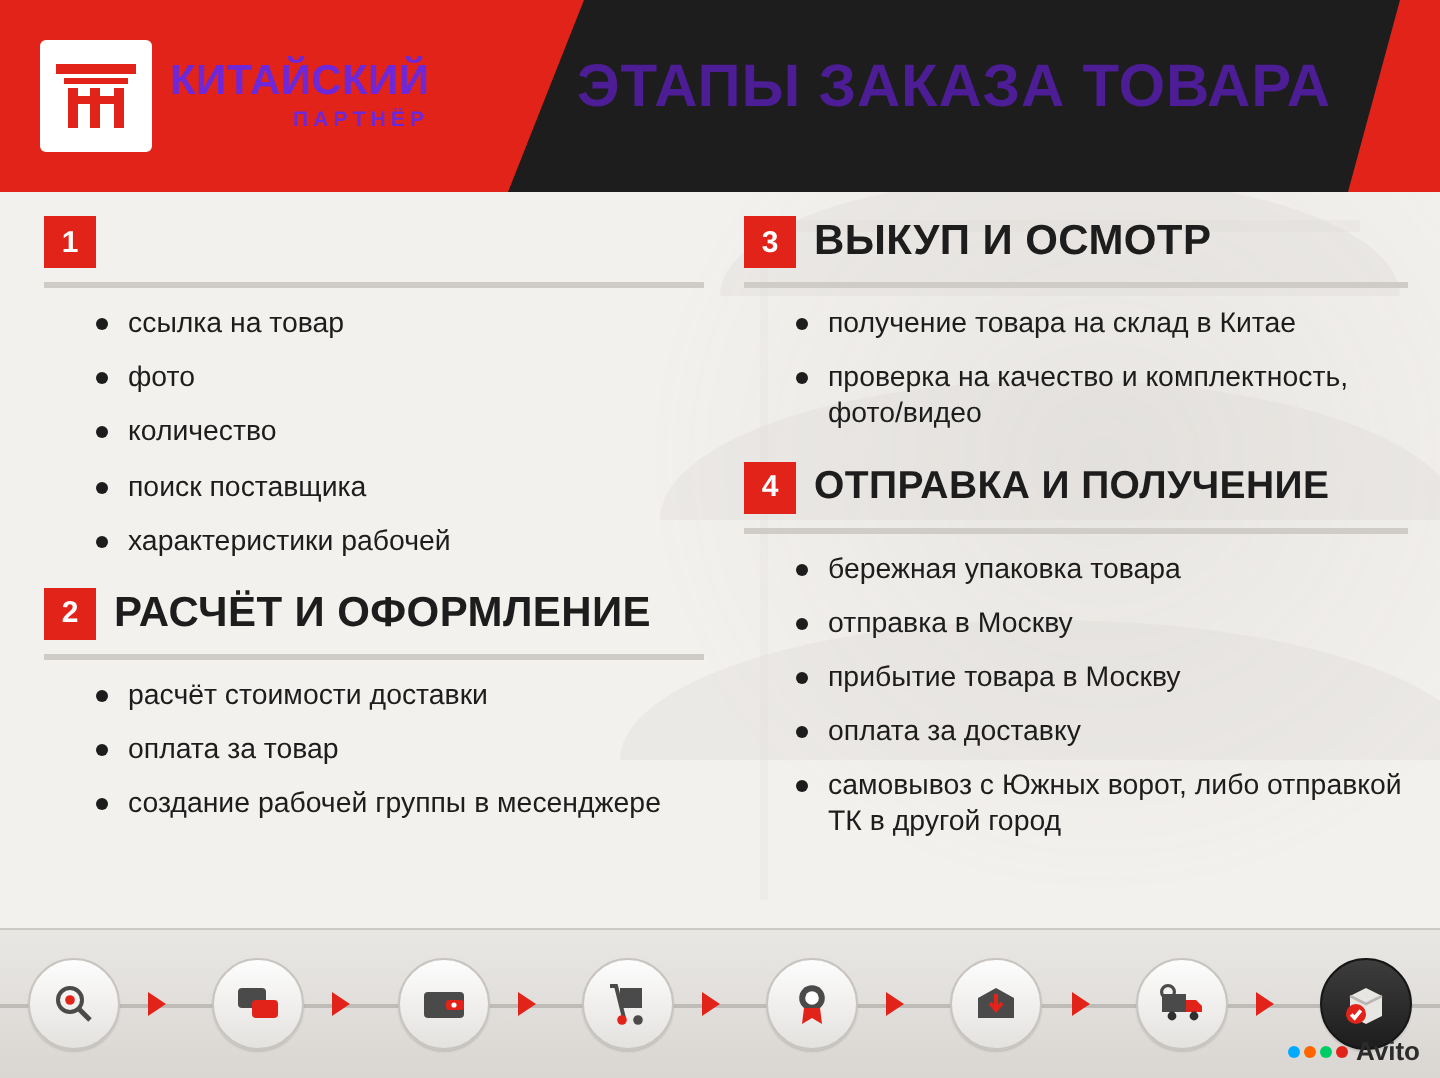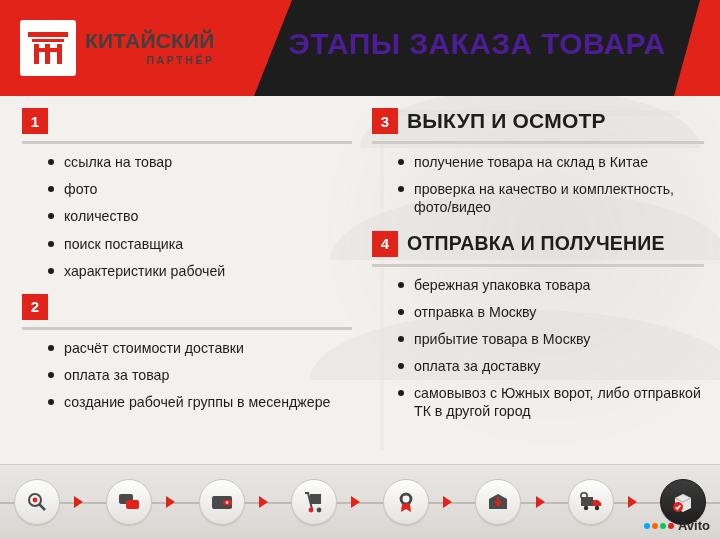--- a/index.html
+++ b/index.html
@@ -53,21 +53,21 @@
     clip-path:polygon(0 0, 292px 0, 254px 96px, 0 96px);
   }
   .logo{
     position:absolute;left:20px;top:20px;display:flex;align-items:center;gap:9px;
   }
   .logo-mark{
     width:56px;height:56px;background:#ffffff;border-radius:3px;
     position:relative;
   }
   .logo-mark svg{position:absolute;left:6px;top:6px;}
-  .logo-text{color:#404040;line-height:1;}
+  .logo-text{color:#6d28d9;line-height:1;}
   .logo-text .l1{
     font-size:21px;font-weight:bold;letter-spacing:.2px;
   }
   .logo-text .l2{
     font-size:10.5px;font-weight:bold;letter-spacing:2.6px;text-align:right;margin-top:4px;
   }
   .header-title{
     position:absolute;left:262px;top:28px;width:430px;
     color:#4c1d95;font-size:30px;font-weight:bold;letter-spacing:.4px;
     text-align:center;line-height:1.05;
@@ -189,20 +189,21 @@
         <li>фото</li>
         <li>количество</li>
         <li>поиск поставщика</li>
         <li>характеристики рабочей</li>
       </ul>
     </div>
 
     <div class="block">
       <div class="block-head">
         <div class="num">2</div>
+        <div class="head-text">РАСЧЁТ И ОФОРМЛЕНИЕ</div>
       </div>
       <div class="head-rule"></div>
       <ul class="items">
         <li>расчёт стоимости доставки</li>
         <li>оплата за товар</li>
         <li>создание рабочей группы в месенджере</li>
       </ul>
     </div>
 
   </div>

